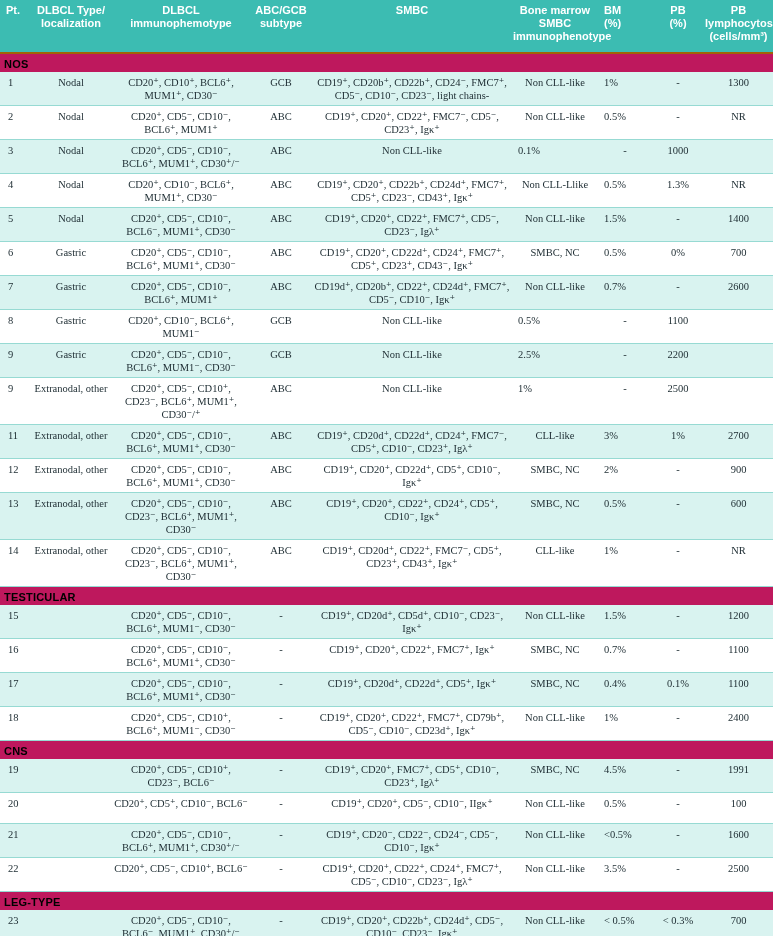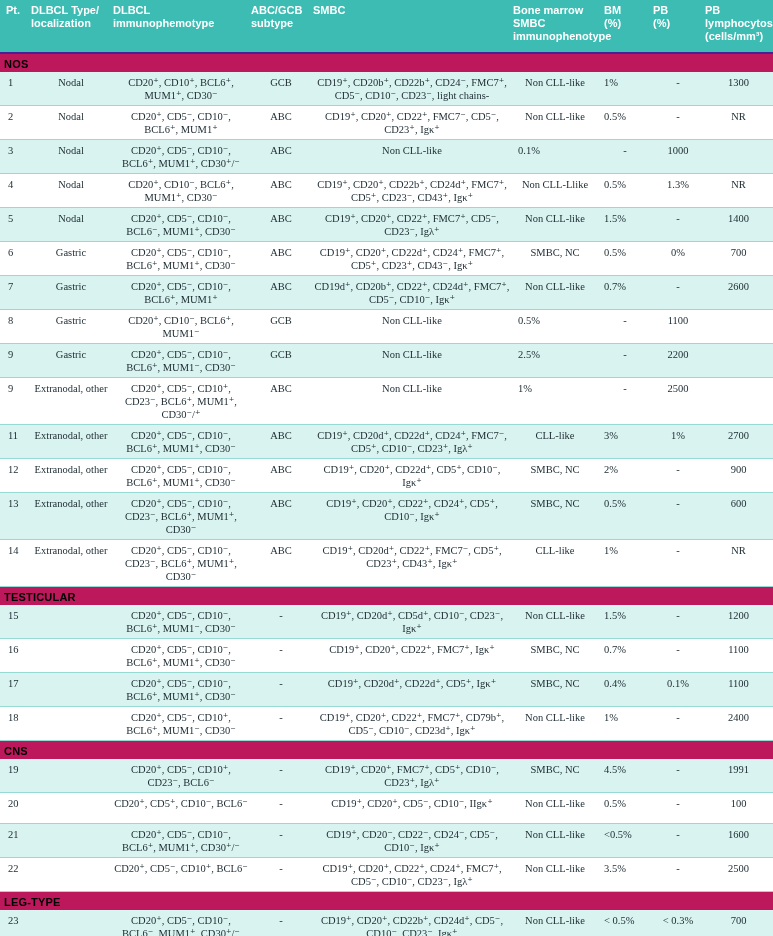--- a/index.html
+++ b/index.html
@@ -11,30 +11,31 @@
   }
   .table { width:773px; }
 
   .grid {
     display:grid;
     grid-template-columns:30px 82px 138px 62px 200px 86px 54px 52px 69px;
   }
 
   .thead {
     background:#3cbcb2;
-    border-bottom:2px solid #4c1d95;
+    border-bottom:2px solid #a16207;
     min-height:52px;
   }
   .th {
     color:#ffffff;
     font-family:"Liberation Sans","DejaVu Sans",sans-serif;
     font-weight:bold;
     font-size:11px;
     line-height:13px;
     padding:4px 1px 4px 1px;
+    text-align:center;
     white-space:pre-line;
   }
   .th.left { text-align:left; padding-left:6px; }
 
   .row {
     border-bottom:1px solid #97dad3;
     min-height:30px;
     align-items:start;
   }
   .row.shaded { background:#d9f3f0; }

